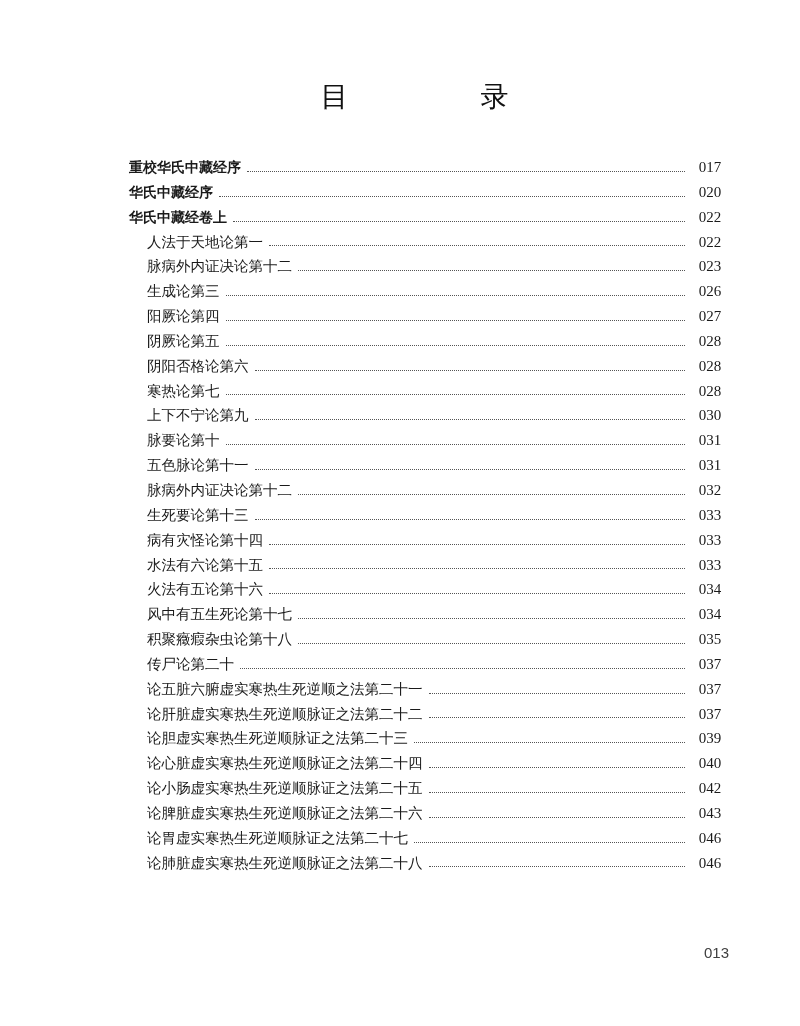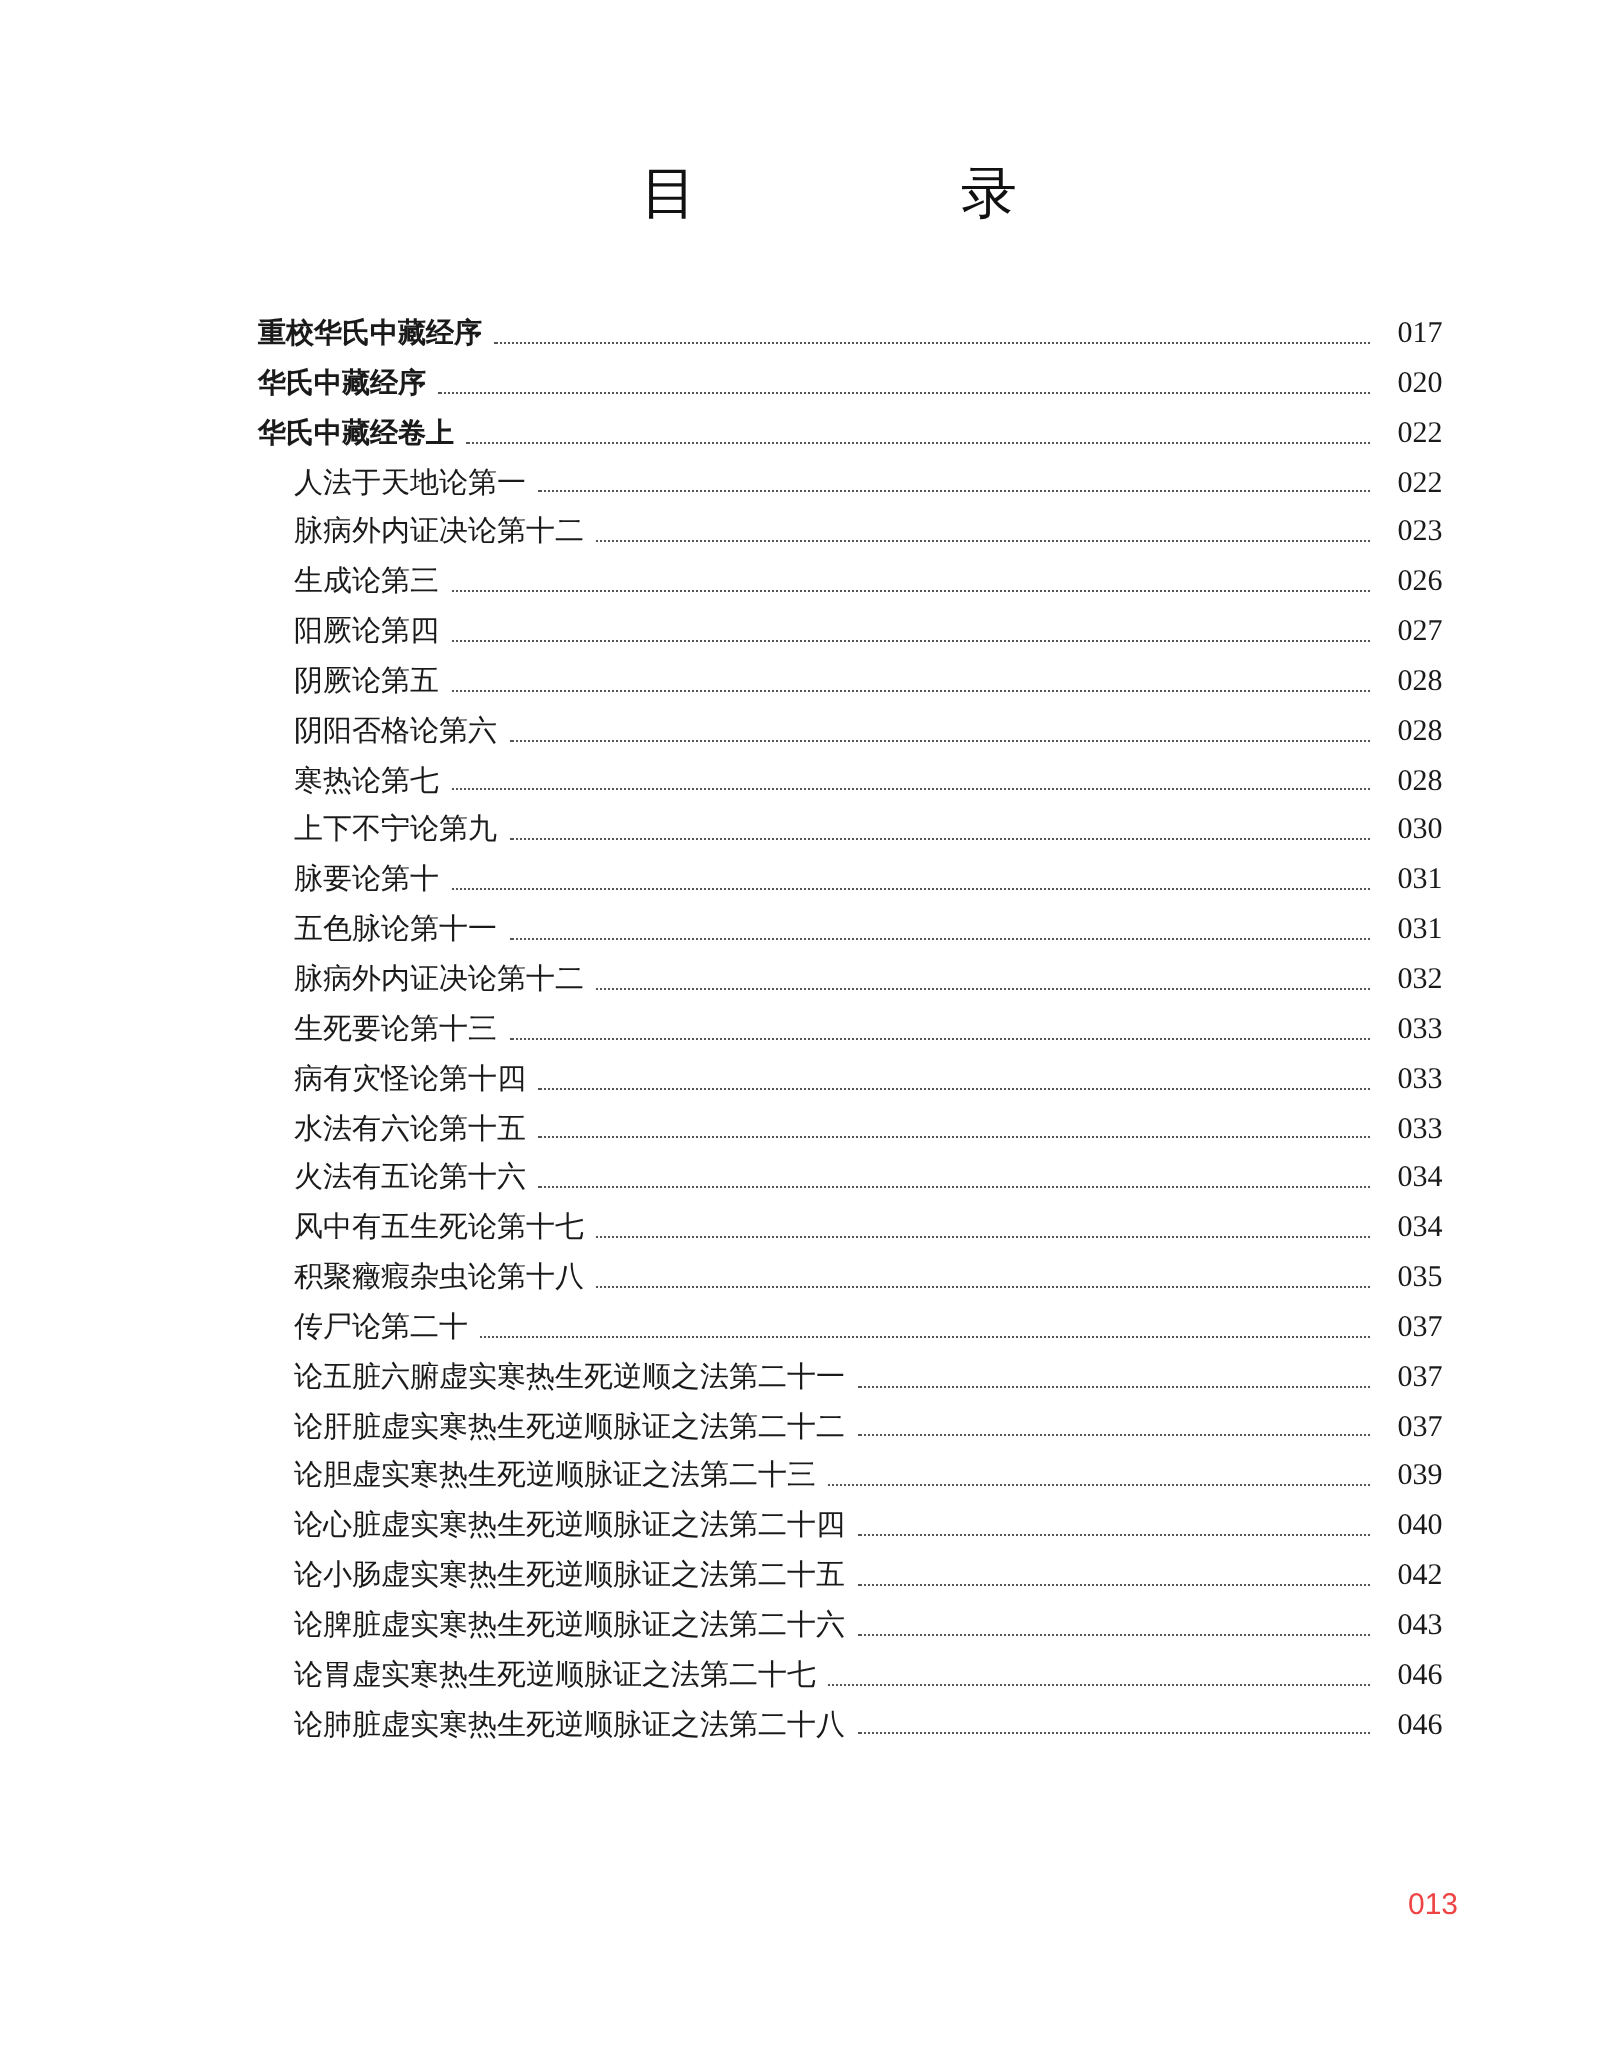--- a/index.html
+++ b/index.html
@@ -25,21 +25,21 @@
   .toc-label { white-space: nowrap; padding-right: 6px; margin-left: 20px; }
   .toc-leader {
     flex: 1; border-bottom: 1.5px dotted #555; margin-bottom: 8px; height: 0;
   }
   .toc-page {
     font-family: "Liberation Serif", serif; font-size: 15px; font-weight: normal;
     width: 34px; text-align: center; padding-left: 8px;
   }
   .folio {
     position: absolute; top: 944px; left: 704px;
-    font-family: "Liberation Sans", sans-serif; font-size: 15px; color: #ef4444;
+    font-family: "Liberation Sans", sans-serif; font-size: 15px; color: #404040;
   }
 </style>
 </head>
 <body>
 
 <div class="page-title">目　录</div>
 
 <div class="toc" id="toc">
     <div class="toc-row lvl1">
       <span class="toc-label">重校华氏中藏经序</span>

